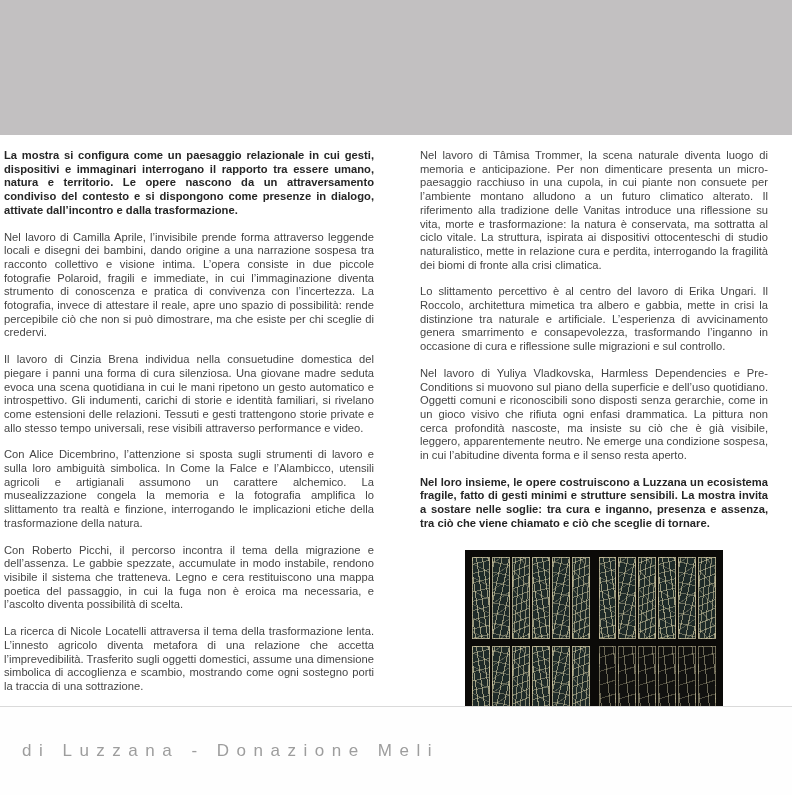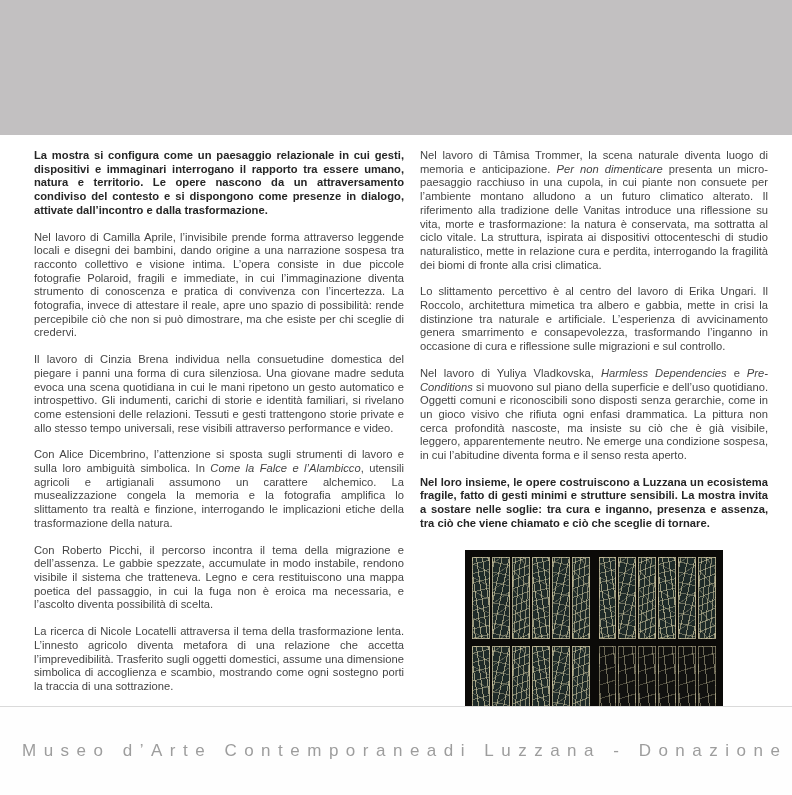--- a/index.html
+++ b/index.html
@@ -11,25 +11,25 @@
   }
   .band{
     position:absolute;left:0;top:0;width:792px;height:135px;
     background:#c2c0c1;
   }
   .col{
     position:absolute;top:149px;
     font-size:11.2px;line-height:13.7px;color:#454545;
     text-align:justify;
   }
-  .col-left{left:34px;width:370px;}
+  .col-left{left:4px;width:370px;}
   .col-right{left:420px;width:348px;}
   .para{margin:0 0 13px 0;}
   .para.bold{font-weight:bold;color:#262626;}
-  .it{font-style:italic;}
+  .it{}
   
   .artwork{
     width:258px;height:185px;margin:19px auto 0 auto;
     background:#0b0a08;box-sizing:border-box;padding:7px 7px;
     display:grid;grid-template-columns:1fr 1fr;grid-template-rows:1fr 1fr;
     gap:7px 9px;
   }
   .panel{display:flex;gap:2px;min-height:0;}
   .strip{
     flex:1;min-width:0;box-sizing:border-box;
@@ -122,15 +122,14 @@
         <div class="strip v1"></div>
         <div class="strip v2"></div>
         <div class="strip v0"></div>
         <div class="strip v1"></div>
         <div class="strip v2"></div>
       </div>
     </div>
 </div>
 
 <div class="footer">
-  <span>Museo d’Arte Contemporanea</span>
   <span>di Luzzana - Donazione Meli</span>
 </div>
 
 </body></html>

